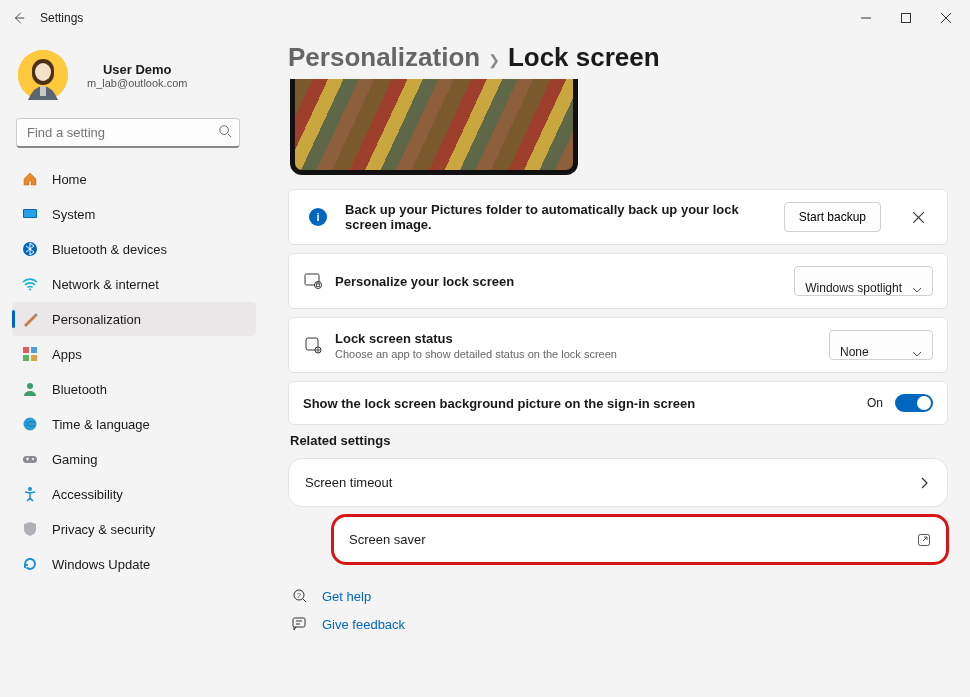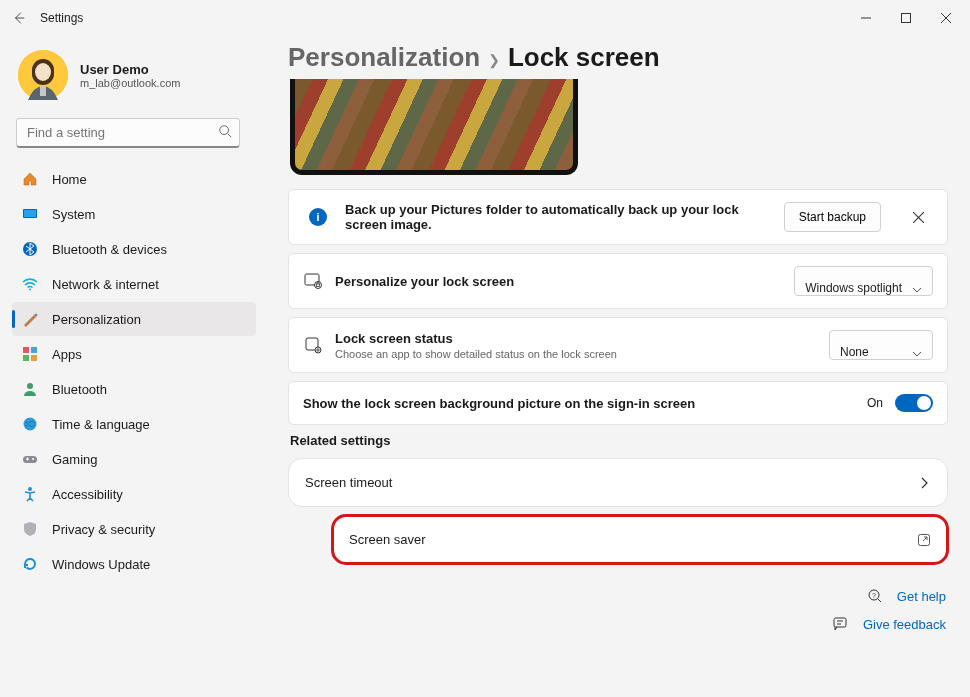--- a/index.html
+++ b/index.html
@@ -17,21 +17,21 @@
     display: flex;
     align-items: center;
     padding: 10px 4px;
   }
   .back-btn { width: 30px; display:flex; justify-content:center; align-items:center; color:#333; cursor:pointer; }
   .app-title { font-size: 12px; margin-left: 6px; }
   .titlebar-spacer { flex: 1; }
   .wc { width: 40px; height: 30px; display:flex; justify-content:center; align-items:center; color:#333; }
   .body { display: flex; height: calc(100% - 36px); }
   .sidebar { width: 268px; padding: 8px 12px 8px 12px; }
-  .user-row { display:flex; align-items:center; gap:12px; padding: 6px 6px 14px 6px; }
+  .user-row { display:flex; align-items:center; gap:19px; padding: 6px 6px 14px 6px; text-align: center; }
   .avatar {
     width: 50px; height: 50px; border-radius: 50%;
     background: #ffc83d;
     display:flex; align-items:center; justify-content:center;
     position:relative;
   }
   .user-name { font-size: 13px; font-weight:600; }
   .user-email { font-size: 11px; color: #555; }
   .search-wrap { position: relative; margin: 4px 16px 14px 4px; }
   .search {
@@ -104,21 +104,21 @@
     position:relative; cursor:pointer;
   }
   .knob { position:absolute; right:2px; top:2px; width:14px; height:14px; background:#fff; border-radius:50%; }
   .section-header { font-weight:600; font-size:13px; margin: 4px 0 10px 2px; }
   .nav-row {
     background:#fff; border:1px solid #e3e3e6; border-radius:14px;
     padding: 16px 16px; margin-bottom:8px;
     display:flex; align-items:center; cursor:pointer; font-size:13px;
   }
   .highlight { outline: 3px solid #d81414; outline-offset: -2px; margin-left: 44px; }
-  .help-row { display:flex; align-items:center; gap:12px; padding:6px 2px;justify-content:flex-end; }
+  .help-row { display:flex; align-items:center; gap:12px; padding:6px 2px; }
   .link { color:#0067c0; font-size:13px; cursor:pointer; }
   .leaf-icon { width:20px; display:flex; justify-content:center; color:#444; }
 </style>
 </head>
 <body>
 
 <div class="titlebar">
   <div class="back-btn">
     <svg width="14" height="14" viewBox="0 0 16 16">
         <path d="M10 2 4 8l6 6" fill="none" stroke="currentColor" stroke-width="1"></path>

